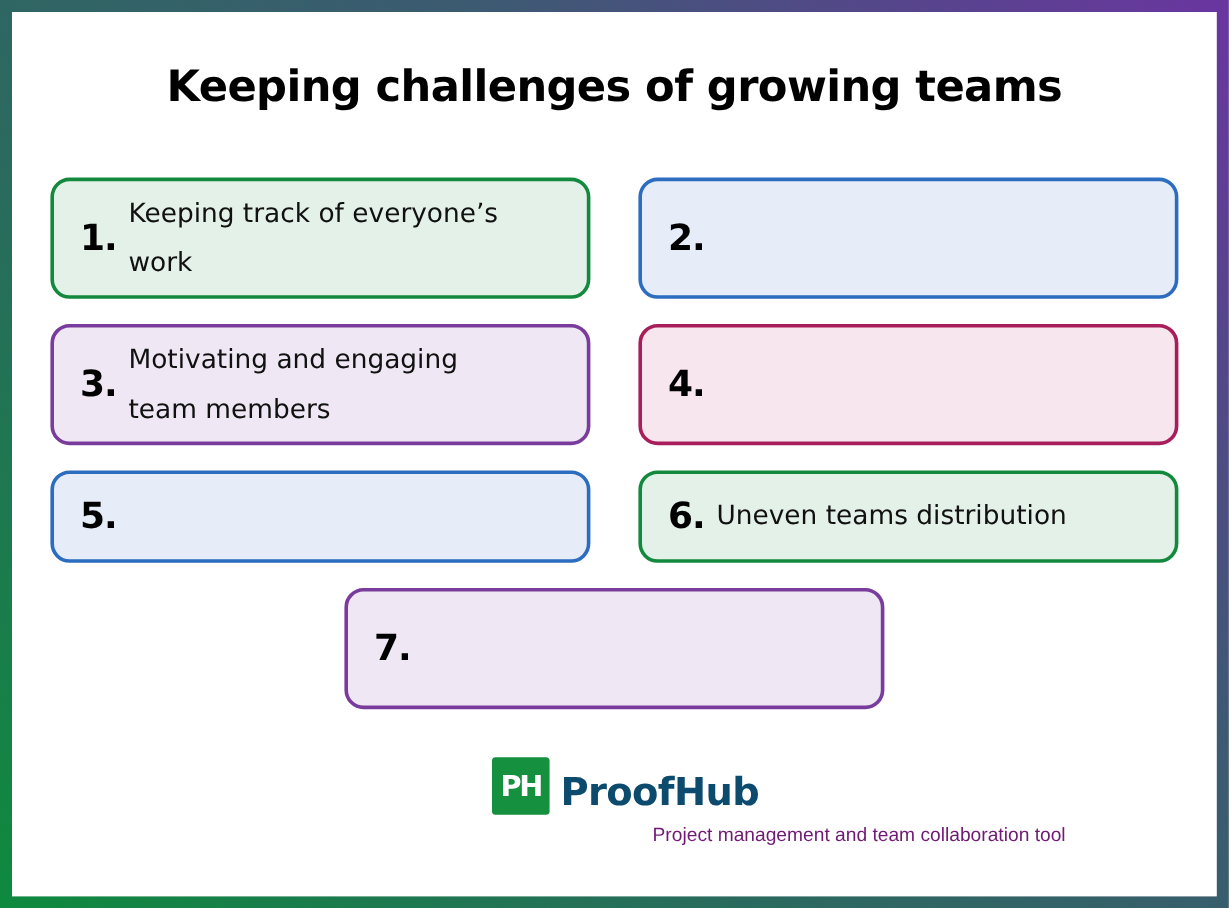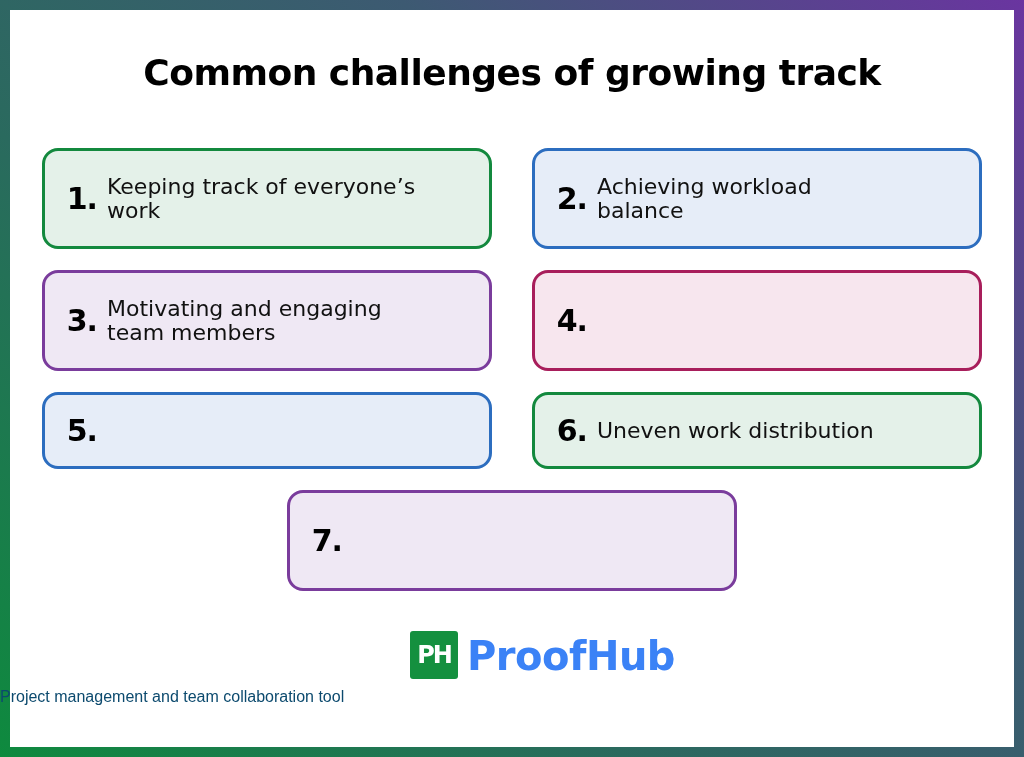--- a/index.html
+++ b/index.html
@@ -4,59 +4,58 @@
 <style>
   html,body{margin:0;padding:0;}
   body{width:1024px;height:757px;overflow:hidden;font-family:"Liberation Sans",sans-serif;}
   .frame{position:absolute;left:0;top:0;width:1024px;height:757px;
     background:linear-gradient(45deg,#0e8a3e 0%,#2a6a5e 35%,#3d5a72 65%,#6a35a0 100%);}
   .card{position:absolute;left:10px;top:10px;width:1004px;height:737px;background:#ffffff;}
   .title{position:absolute;left:0;top:52px;width:1024px;text-align:center;
     font-family:"DejaVu Sans",sans-serif;font-weight:bold;font-size:36px;color:#000;letter-spacing:-0.5px;}
   .box{position:absolute;box-sizing:border-box;border:3px solid;border-radius:16px;display:flex;align-items:center;}
   .box .num{font-family:"DejaVu Sans",sans-serif;font-weight:bold;font-size:30px;color:#000;width:52px;text-align:right;padding-right:10px;flex:none;letter-spacing:-1px;}
-  .box .txt{font-family:"DejaVu Sans",sans-serif;font-size:22px;line-height:24px;color:#111;}
+  .box .txt{font-family:"DejaVu Sans",sans-serif;font-size:22px;line-height:41px;color:#111;}
   .green{border-color:#13893e;background:#e4f1e9;}
   .blue{border-color:#2c6dbf;background:#e6edf8;}
   .purple{border-color:#7a3c9c;background:#efe8f4;}
   .pink{border-color:#a81e5b;background:#f7e6ee;}
   .logo{position:absolute;left:410px;top:631px;display:flex;align-items:flex-end;}
   .logo-mark{width:48px;height:48px;background:#14903f;border-radius:3px;color:#fff;font-family:"DejaVu Sans",sans-serif;font-weight:bold;font-size:24px;display:flex;align-items:center;justify-content:center;letter-spacing:-2px;}
-  .logo-name{margin-left:9px;font-family:"DejaVu Sans",sans-serif;font-weight:bold;font-size:40px;color:#3b82f6;letter-spacing:-0.5px;}
-  .tagline{position:absolute;left:0;top:688px;width:888px;text-align:left;font-size:16px;color:#0c4a6e;}
+  .logo-name{margin-left:9px;font-family:"DejaVu Sans",sans-serif;font-weight:bold;font-size:32px;color:#0c4a6e;letter-spacing:-0.5px;}
+  .tagline{position:absolute;left:0;top:688px;width:888px;text-align:right;font-size:16px;color:#701a75;}
 </style>
 </head>
 <body>
 
 <div class="frame"></div>
 <div class="card"></div>
 
-<div class="title">Common challenges of growing track</div>
+<div class="title">Keeping challenges of growing teams</div>
 
 <div class="box green" style="left:42px;top:148px;width:450px;height:101px;">
   <span class="num">1.</span>
   <span class="txt" style="width:340px;">Keeping track of everyone’s work</span>
 </div>
 <div class="box blue" style="left:532px;top:148px;width:450px;height:101px;">
   <span class="num">2.</span>
-  <span class="txt" style="width:260px;">Achieving workload balance</span>
 </div>
 <div class="box purple" style="left:42px;top:270px;width:450px;height:101px;">
   <span class="num">3.</span>
   <span class="txt" style="width:330px;">Motivating and engaging team members</span>
 </div>
 <div class="box pink" style="left:532px;top:270px;width:450px;height:101px;">
   <span class="num">4.</span>
 </div>
 <div class="box blue" style="left:42px;top:392px;width:450px;height:77px;">
   <span class="num">5.</span>
 </div>
 <div class="box green" style="left:532px;top:392px;width:450px;height:77px;">
   <span class="num">6.</span>
-  <span class="txt">Uneven work distribution</span>
+  <span class="txt">Uneven teams distribution</span>
 </div>
 <div class="box purple" style="left:287px;top:490px;width:450px;height:101px;">
   <span class="num">7.</span>
 </div>
 
 <div class="logo">
   <div class="logo-mark">PH</div>
   <div class="logo-name">ProofHub</div>
 </div>
 <div class="tagline">Project management and team collaboration tool</div>

